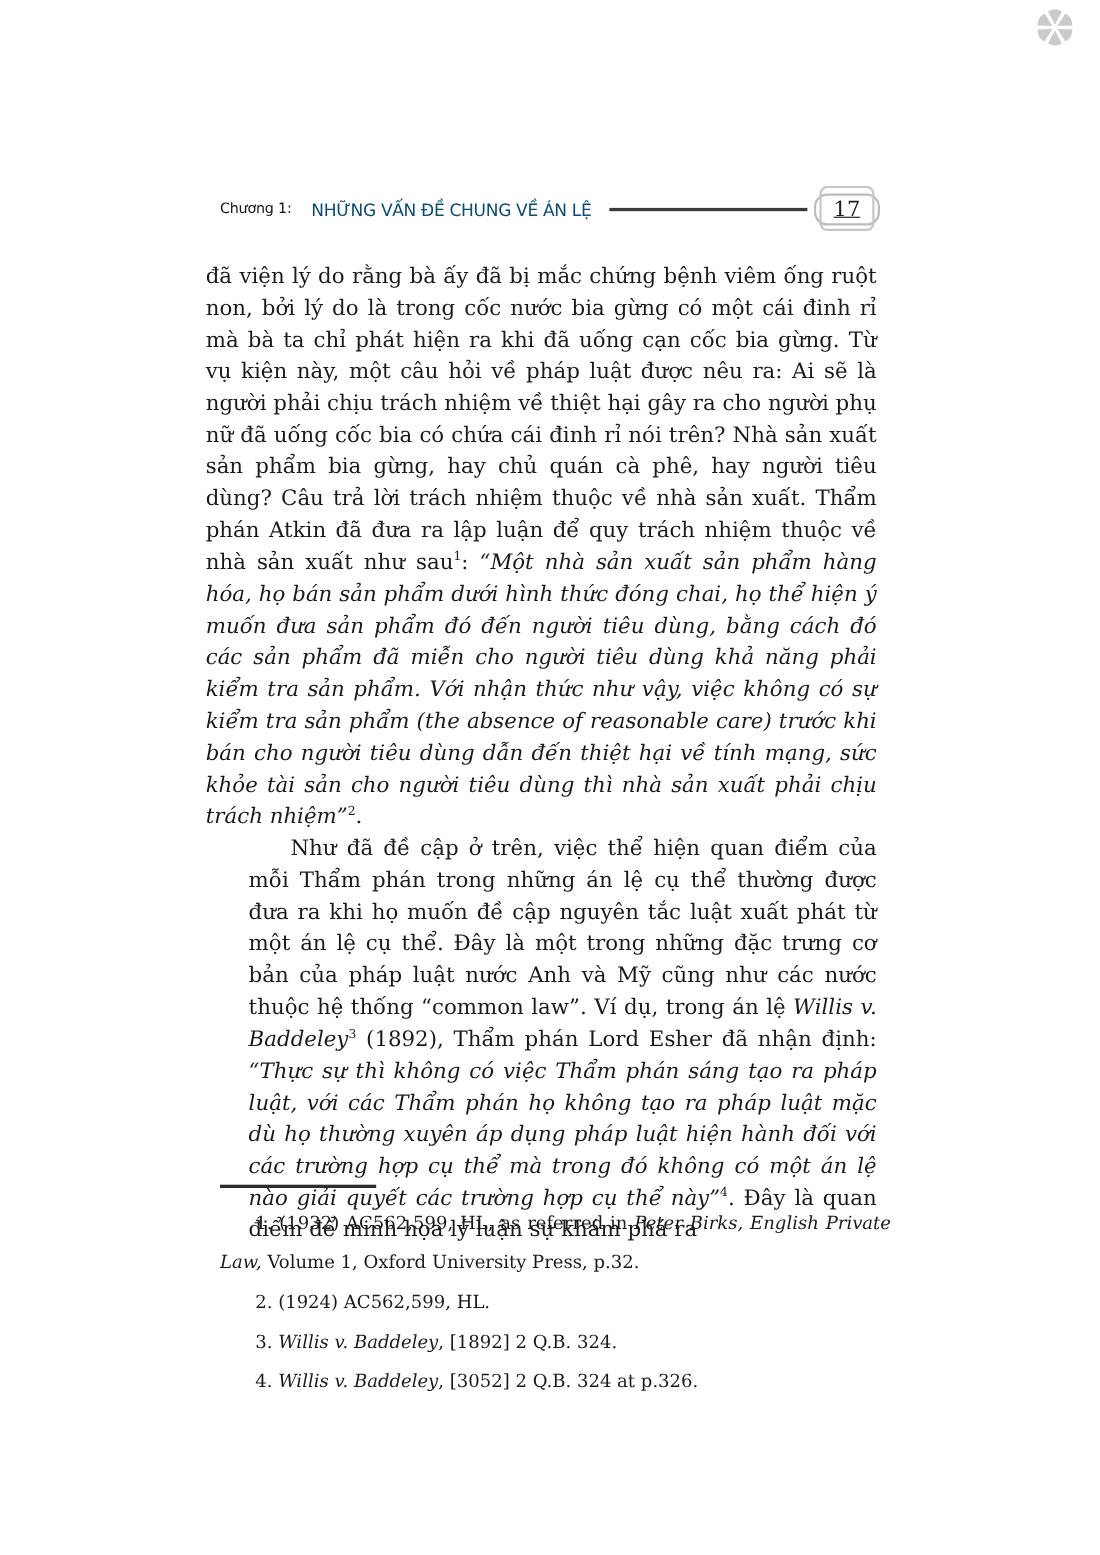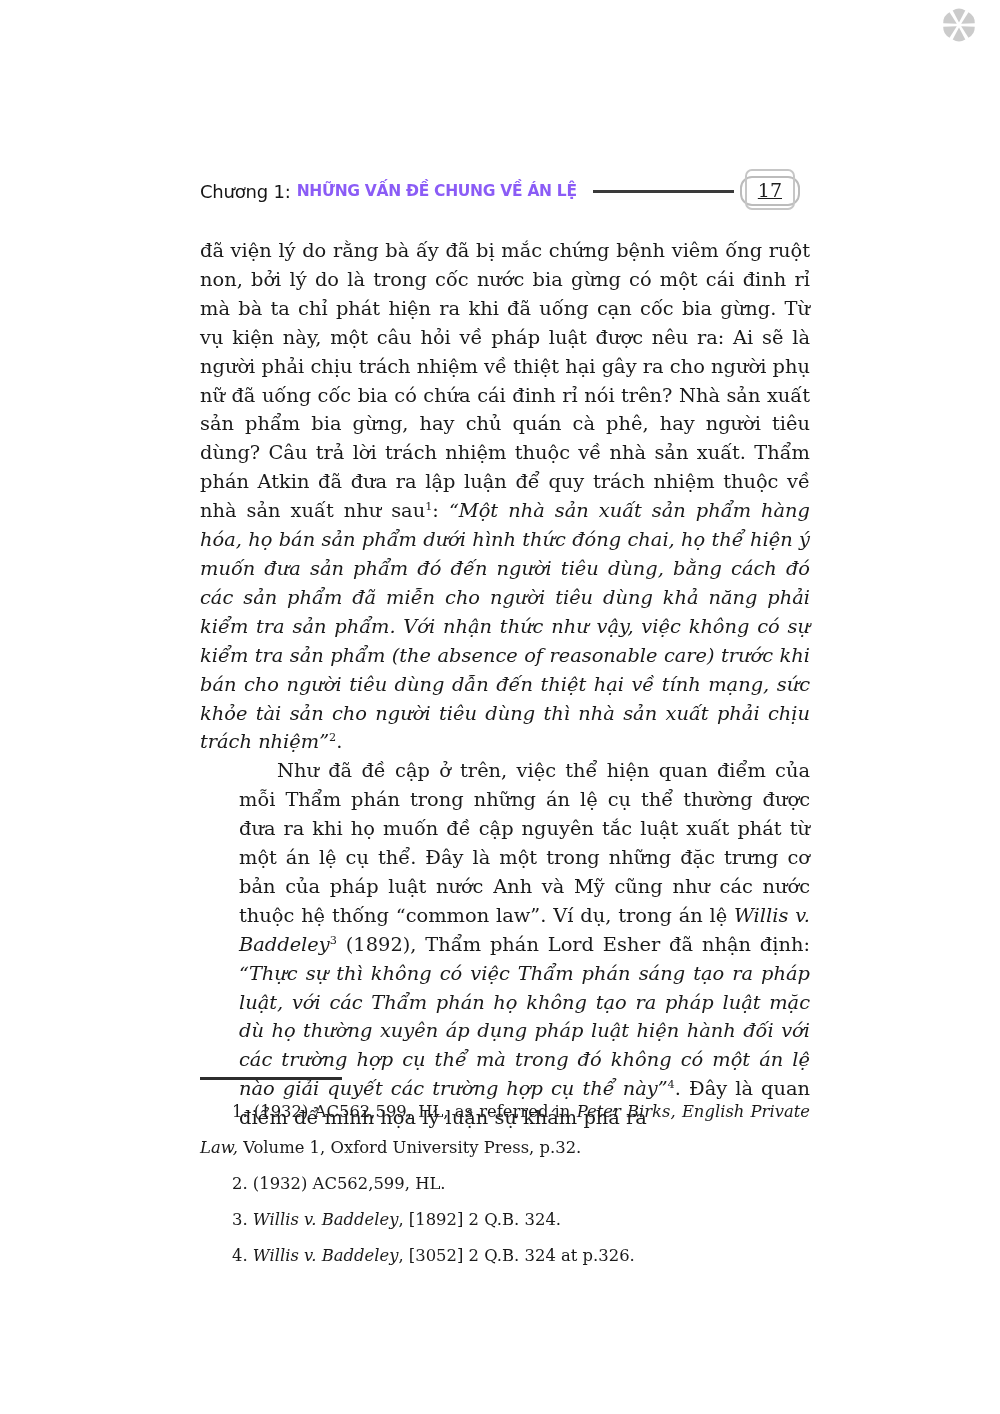--- a/index.html
+++ b/index.html
@@ -23,35 +23,35 @@
   .ornament{
     position:absolute;left:941px;top:7px;width:36px;height:36px;
     color:var(--ornament);
   }
   
   .header{
     position:absolute;left:200px;top:176px;width:600px;
     display:flex;align-items:center;
     font-family:"DejaVu Sans", sans-serif;
   }
-  .chapter-label{font-size:18px;white-space:nowrap;letter-spacing:-0.2px;color:#141414;}
-  .chapter-title{font-size:15.5px;font-weight:bold;white-space:nowrap;letter-spacing:-0.3px;margin-left:6px;color:#8b5cf6;}
+  .chapter-label{font-size:13px;white-space:nowrap;letter-spacing:-0.2px;color:#141414;}
+  .chapter-title{font-size:15.5px;font-weight:normal;white-space:nowrap;letter-spacing:-0.3px;margin-left:18px;color:#0c4a6e;}
   .header-rule{flex:1;height:3px;background:var(--rule);margin:0 6px 0 16px;min-width:30px;}
   .pagebox{
     border:2px solid var(--box-border);
     border-radius:12px;padding:3px;background:#fff;text-decoration:underline;
   }
   .pagebox-inner{
     border:2px solid #c6c6c6;border-radius:7px;
     padding:8px 11px 7px;min-width:28px;text-align:center;
     font-family:"DejaVu Serif", serif;font-size:19px;line-height:1;color:#1e1e1e;
   }
   
   .body-text{
-    position:absolute;left:200px;top:237px;width:610px;
+    position:absolute;left:187px;top:237px;width:610px;
     font-size:19.4px;line-height:28.9px;
     text-align:justify;
   }
   .body-text p{margin:0;}
   p.indented{text-indent:38px;margin-left:39px;}
   .it{font-style:italic;}
   sup{font-size:0.58em;line-height:0;vertical-align:super;}
   
   .footnotes{position:absolute;left:200px;top:1077px;width:610px;}
   .fn-rule{width:142px;height:3px;background:var(--fn-rule);margin:0 0 14px 0;}
@@ -88,18 +88,18 @@
   </div>
 
   <div class="body-text">
     <p><span>đã viện lý do rằng bà ấy đã bị mắc chứng bệnh viêm ống ruột non, bởi lý do là trong cốc nước bia gừng có một cái đinh rỉ mà bà ta chỉ phát hiện ra khi đã uống cạn cốc bia gừng. Từ vụ kiện này, một câu hỏi về pháp luật được nêu ra: Ai sẽ là người phải chịu trách nhiệm về thiệt hại gây ra cho người phụ nữ đã uống cốc bia có chứa cái đinh rỉ nói trên? Nhà sản xuất sản phẩm bia gừng, hay chủ quán cà phê, hay người tiêu dùng? Câu trả lời trách nhiệm thuộc về nhà sản xuất. Thẩm phán Atkin đã đưa ra lập luận để quy trách nhiệm thuộc về nhà sản xuất như sau</span><sup>1</sup><span>: </span><span class="it">“Một nhà sản xuất sản phẩm hàng hóa, họ bán sản phẩm dưới hình thức đóng chai, họ thể hiện ý muốn đưa sản phẩm đó đến người tiêu dùng, bằng cách đó các sản phẩm đã miễn cho người tiêu dùng khả năng phải kiểm tra sản phẩm. Với nhận thức như vậy, việc không có sự kiểm tra sản phẩm (the absence of reasonable care) trước khi bán cho người tiêu dùng dẫn đến thiệt hại về tính mạng, sức khỏe tài sản cho người tiêu dùng thì nhà sản xuất phải chịu trách nhiệm”</span><sup>2</sup><span>.</span></p>
     <p class="indented"><span>Như đã đề cập ở trên, việc thể hiện quan điểm của mỗi Thẩm phán trong những án lệ cụ thể thường được đưa ra khi họ muốn đề cập nguyên tắc luật xuất phát từ một án lệ cụ thể. Đây là một trong những đặc trưng cơ bản của pháp luật nước Anh và Mỹ cũng như các nước thuộc hệ thống “common law”. Ví dụ, trong án lệ </span><span class="it">Willis v. Baddeley</span><sup>3</sup><span> (1892), Thẩm phán Lord Esher đã nhận định: </span><span class="it">“Thực sự thì không có việc Thẩm phán sáng tạo ra pháp luật, với các Thẩm phán họ không tạo ra pháp luật mặc dù họ thường xuyên áp dụng pháp luật hiện hành đối với các trường hợp cụ thể mà trong đó không có một án lệ nào giải quyết các trường hợp cụ thể này”</span><sup>4</sup><span>. Đây là quan điểm để minh họa lý luận sự khám phá ra</span></p>
   </div>
 
   <div class="footnotes">
     <div class="fn-rule"></div>
     <p class="footnote"><span>1. (1932) AC562,599, HL, as referred in </span><span class="it">Peter Birks, English Private Law,</span><span> Volume 1, Oxford University Press, p.32.</span></p>
-    <p class="footnote"><span>2. (1932) AC562,599, HL.</span></p>
+    <p class="footnote"><span>2. (1924) AC562,599, HL.</span></p>
     <p class="footnote"><span>3. </span><span class="it">Willis v. Baddeley</span><span>, [1892] 2 Q.B. 324.</span></p>
     <p class="footnote"><span>4. </span><span class="it">Willis v. Baddeley</span><span>, [3052] 2 Q.B. 324 at p.326.</span></p>
   </div>
 
 </div>
 
 </body></html>

